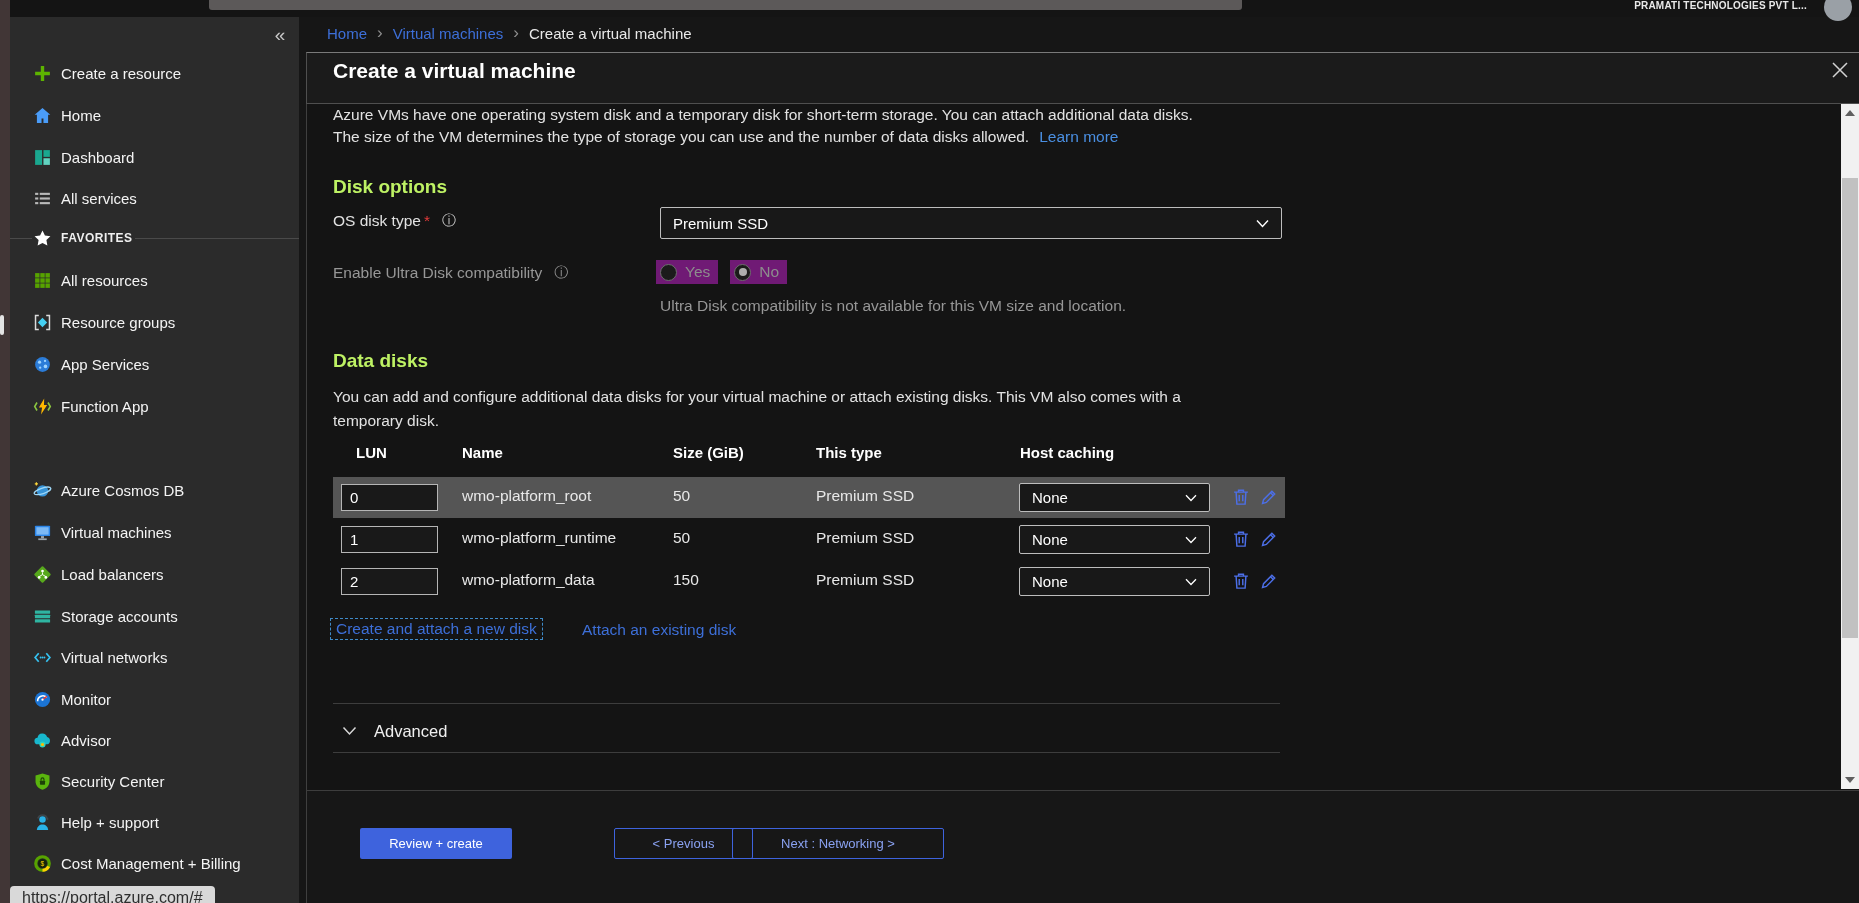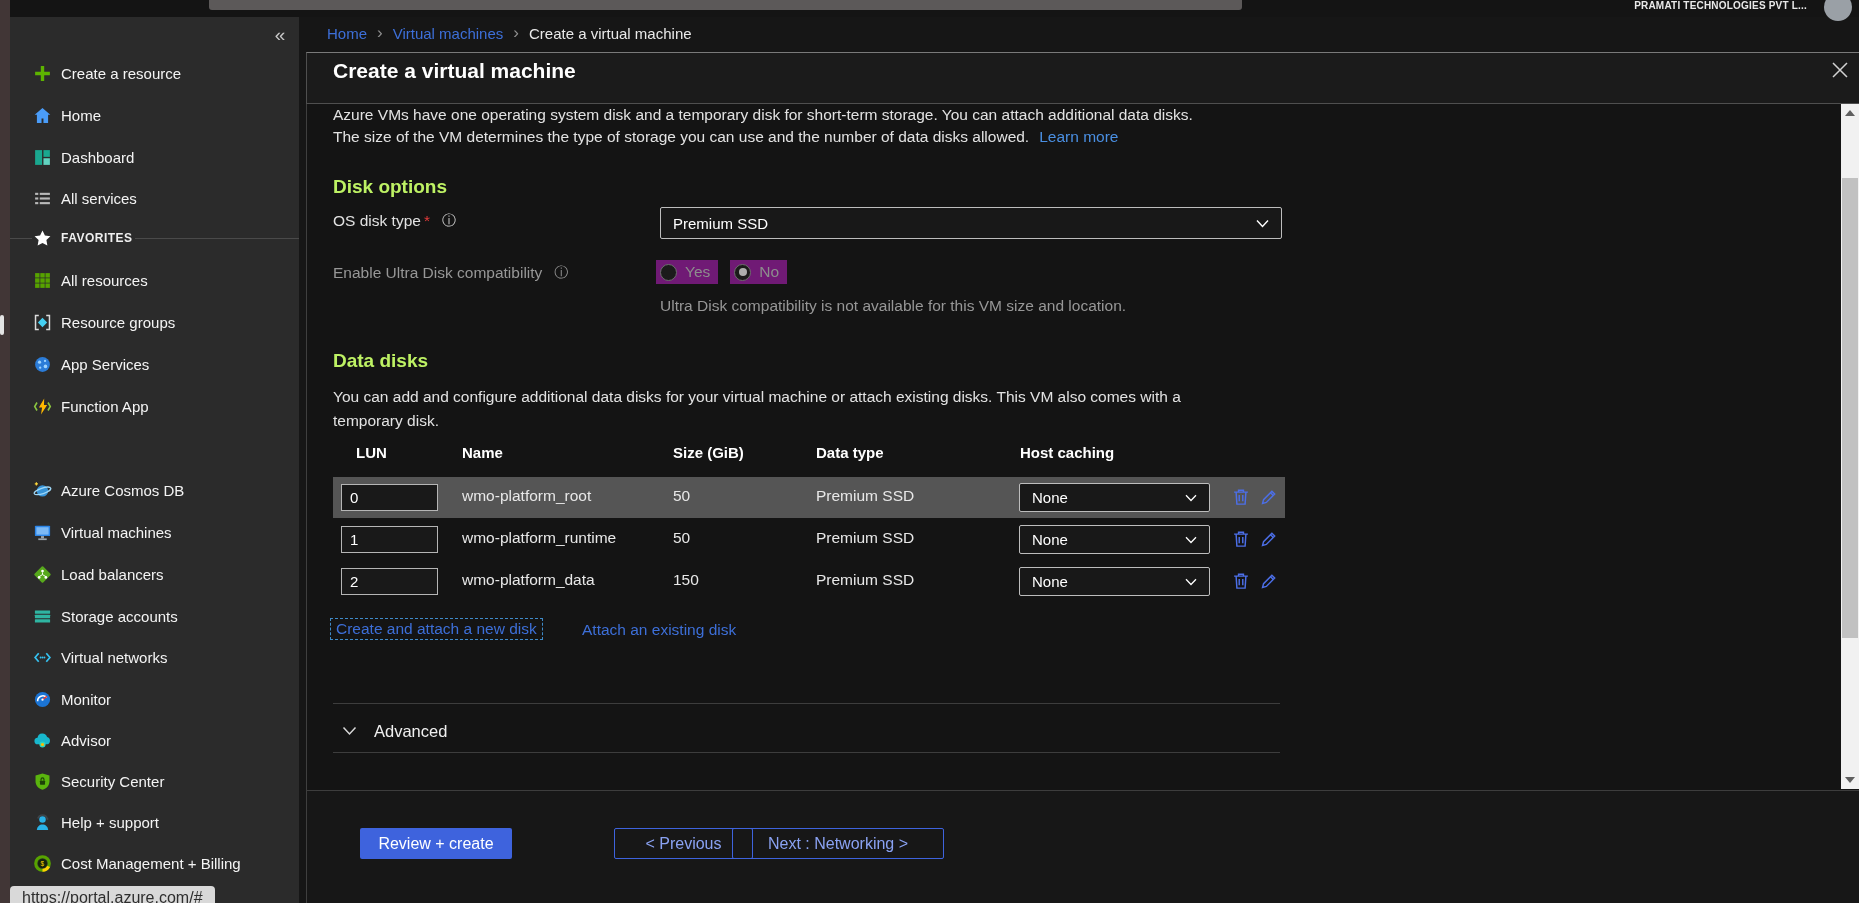--- a/index.html
+++ b/index.html
@@ -64,21 +64,21 @@
   .hc-select { position:absolute; left:686px; top:6px; width:191px; height:29px; }
   .row-ico { position:absolute; top:10px; width:20px; height:20px; cursor:pointer; }
   .row-ico svg { width:20px; height:20px; }
 
   .dashed-link { border:1px dashed #3f8ac8; padding:1px 5px; }
 
   .adv-hr { height:1px; background:#3d3d3d; left:333px; width:947px; }
   .adv-row { left:342px; top:717px; height:28px; display:flex; align-items:center; gap:17px; cursor:pointer; }
   .adv-label { color:#f0f0f0; font-size:16.5px; }
 
-  .btn { display:flex; align-items:center; justify-content:center; font-size:16px; border-radius:2px; cursor:pointer; height:31px; }
+  .btn { display:flex; align-items:center; justify-content:center; font-size:13px; border-radius:2px; cursor:pointer; height:31px; }
   .btn-primary { background:#3e63dd; color:#fff; }
   .btn-outline { background:transparent; border:1px solid #3e63dd; color:#8aa2f2; }
 
   
   .scroll-track { left:1841px; top:104px; width:18px; height:685px; background:#f1f1f1; }
   .scroll-thumb { position:absolute; left:1px; top:74px; width:16px; height:460px; background:#c1c1c1; }
   .sb-arrow { position:absolute; left:4px; width:0; height:0; border-left:5px solid transparent; border-right:5px solid transparent; }
   .sb-arrow.up { top:6px; border-bottom:6px solid #5f5f5f; }
   .sb-arrow.down { bottom:6px; border-top:6px solid #5f5f5f; }
 
@@ -368,21 +368,21 @@
   </div>
   <div class="abs txt dim" style="left:660px; top:297px;">Ultra Disk compatibility is not available for this VM size and location.</div>
 
   <div class="abs h2" style="left:333px; top:350px;">Data disks</div>
   <div class="abs txt" style="left:333px; top:388px;">You can add and configure additional data disks for your virtual machine or attach existing disks. This VM also comes with a</div>
   <div class="abs txt" style="left:333px; top:412px;">temporary disk.</div>
 
   <div class="abs th" style="left:356px; top:444px;">LUN</div>
   <div class="abs th" style="left:462px; top:444px;">Name</div>
   <div class="abs th" style="left:673px; top:444px;">Size (GiB)</div>
-  <div class="abs th" style="left:816px; top:444px;">Data type</div>
+  <div class="abs th" style="left:816px; top:444px;">This type</div>
   <div class="abs th" style="left:1020px; top:444px;">Host caching</div>
 
   <div class="drow sel" style="top:477px;">
     <input class="lun-input" value="0" style="">
     <span class="cell" style="left:129px;">wmo-platform_root</span>
     <span class="cell" style="left:340px;">50</span>
     <span class="cell" style="left:483px;">Premium SSD</span>
     <div class="dropdown hc-select">
       <span>None</span>
       <svg width="12" height="8" viewBox="0 0 12 8">

